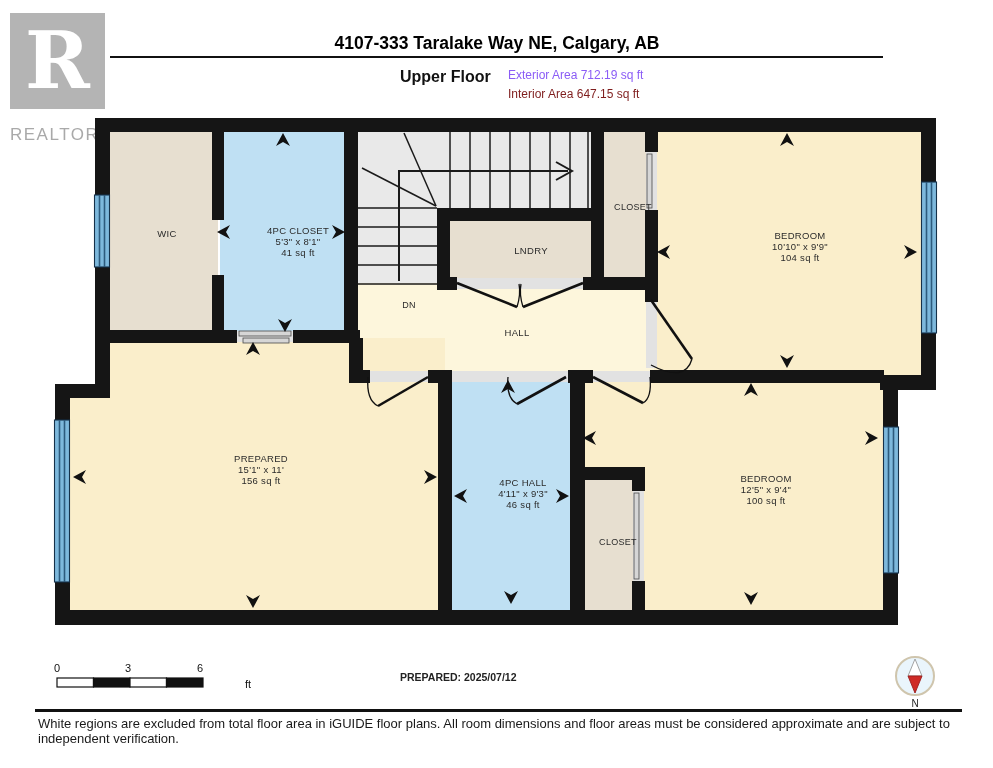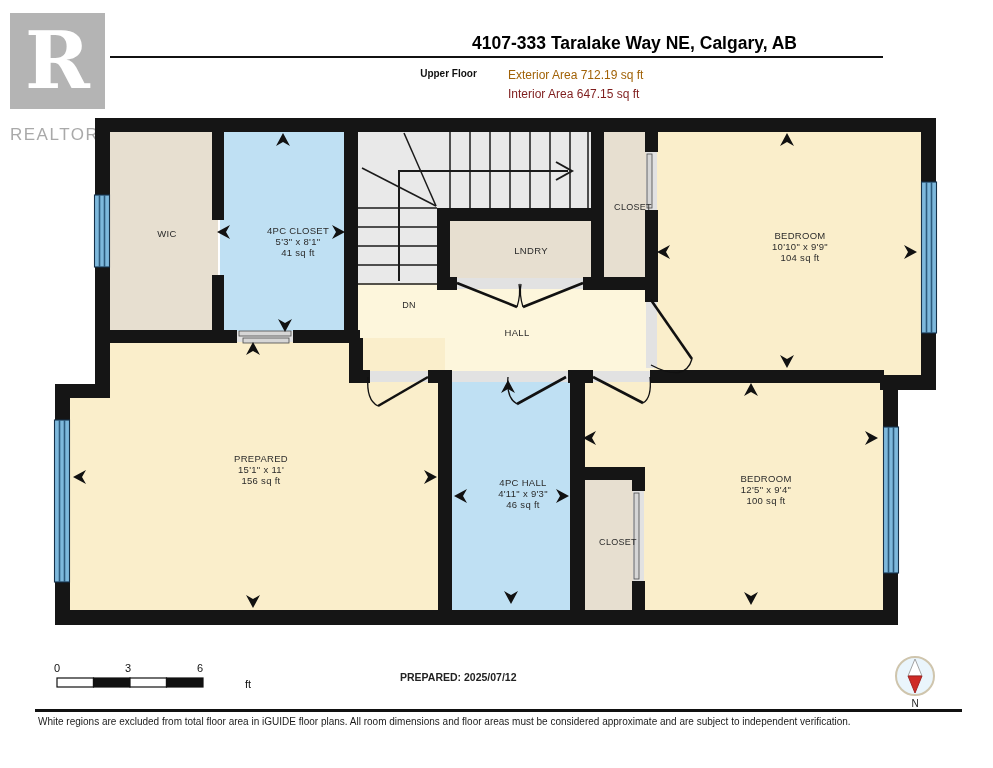--- a/index.html
+++ b/index.html
@@ -4,26 +4,26 @@
 <style>
   html,body{margin:0;padding:0;background:#fff;}
   #canvas{position:relative;width:993px;height:768px;background:#ffffff;overflow:hidden;
           font-family:"Liberation Sans", sans-serif;}
   
   .logo-box{position:absolute;left:10px;top:13px;width:95px;height:96px;background:#b4b4b4;
             display:flex;align-items:center;justify-content:center;}
   .logo-r{font-family:"DejaVu Serif", serif;font-weight:bold;font-size:78px;color:#ffffff;line-height:1;}
   .logo-word{position:absolute;left:10px;top:125px;font-size:17px;letter-spacing:1.5px;color:#a9a9a9;}
   .logo-word sup{font-size:9px;}
-  .title{position:absolute;left:197px;top:33px;width:600px;text-align:right;
+  .title{position:absolute;left:197px;top:33px;width:600px;text-align:center;
          font-size:17.5px;font-weight:bold;color:#000;}
   .title-rule{position:absolute;left:110px;top:56px;width:773px;height:2px;background:#111;}
-  .floor-label{position:absolute;left:400px;top:68px;width:97px;text-align:center;
-               font-size:10px;font-weight:bold;color:#111;}
-  .area-line1{position:absolute;left:508px;top:68px;font-size:12px;color:#a16207;}
+  .floor-label{position:absolute;left:400px;top:68px;width:97px;text-align:left;
+               font-size:16px;font-weight:bold;color:#111;}
+  .area-line1{position:absolute;left:508px;top:68px;font-size:12px;color:#8b5cf6;}
   .area-line2{position:absolute;left:508px;top:87px;font-size:12px;color:#7f1d1d;}
   
   #plan{position:absolute;left:0;top:0;}
   .wall{fill:var(--wall,#151515);}
   .f-tan{fill:var(--room-tan,#e7dfd0);}
   .f-blue{fill:var(--room-blue,#bfe0f3);}
   .f-yel{fill:var(--room-yellow,#faeecb);}
   .f-hall{fill:var(--hall-yellow,#fdf6dc);}
   .f-stair{fill:var(--stairs-gray,#e9e9e9);}
   .thresh{fill:#e2e2e2;}
@@ -40,21 +40,21 @@
           font-size:9.5px;line-height:11px;color:#2b2b2b;letter-spacing:0.3px;white-space:nowrap;padding-left:20px;}
   .rlabel.small{font-size:9px;}
   
   .tick{position:absolute;font-size:11px;color:#111;transform:translate(-50%,0);}
   .ft-unit{position:absolute;left:208px;top:678px;font-size:11px;color:#111;margin-left:37px;}
   .prepared{position:absolute;left:400px;top:671px;width:210px;text-align:left;
             font-size:10.5px;font-weight:bold;color:#222;}
   .compass-n{position:absolute;left:915px;top:698px;transform:translateX(-50%);
              font-size:10px;color:#222;}
   .foot-rule{position:absolute;left:35px;top:709px;width:927px;height:2.5px;background:#111;}
-  .disclaimer{position:absolute;left:38px;top:716px;width:930px;font-size:10px;color:#1a1a1a;}
+  .disclaimer{position:absolute;left:38px;top:716px;width:930px;font-size:13px;color:#1a1a1a;}
 </style>
 </head>
 <body>
 
 <div id="canvas">
 
   <div class="logo-box">
     <span class="logo-r">R</span>
   </div>
   <div class="logo-word"><span>REALTOR</span><sup>®</sup></div>

